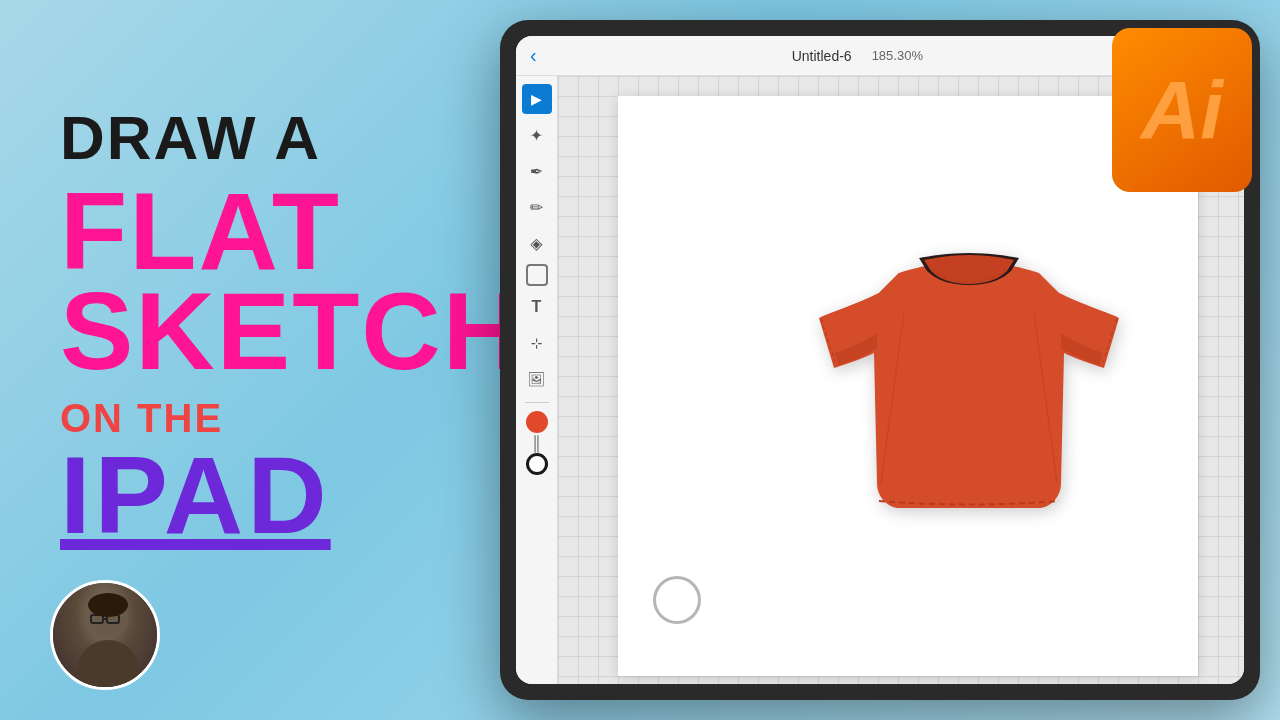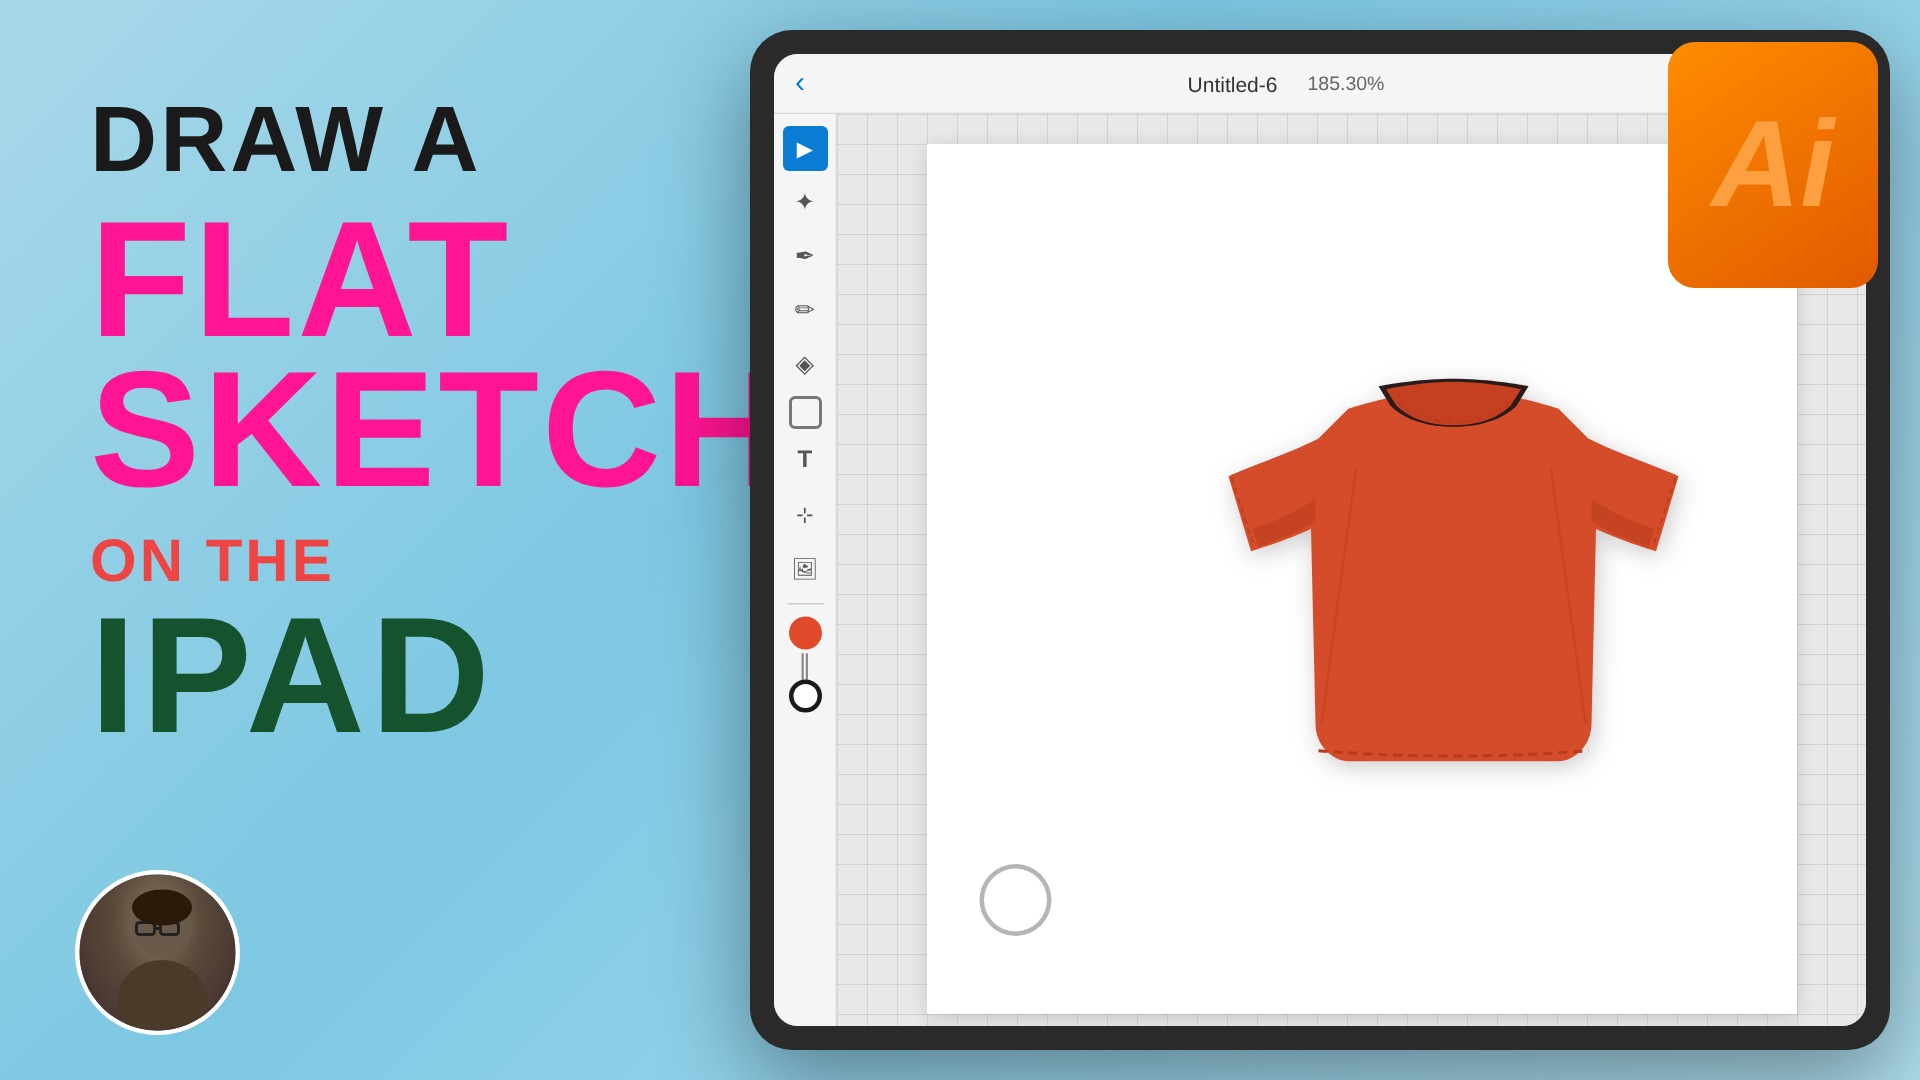--- a/index.html
+++ b/index.html
@@ -25,20 +25,21 @@
       padding: 60px 40px 40px 60px;
     }
 
     .draw-a {
       font-size: 62px;
       font-weight: 900;
       color: #1a1a1a;
       letter-spacing: 2px;
       line-height: 1.1;
       margin-bottom: 4px;
+      margin-top: 44px;
     }
 
     .flat {
       font-size: 110px;
       font-weight: 900;
       color: #ff1493;
       letter-spacing: 2px;
       line-height: 1.0;
       margin-bottom: -10px;
     }
@@ -57,23 +58,24 @@
       font-weight: 700;
       color: #ef4444;
       letter-spacing: 2px;
       line-height: 1.1;
       margin-bottom: 0px;
     }
 
     .ipad {
       font-size: 110px;
       font-weight: 900;
-      color: #14532d;
+      color: #6d28d9;
       letter-spacing: 4px;
       line-height: 1.0;
+      text-decoration: underline;
     }
 
     
     .avatar {
       position: absolute;
       bottom: 30px;
       left: 50px;
       width: 110px;
       height: 110px;
       border-radius: 50%;

